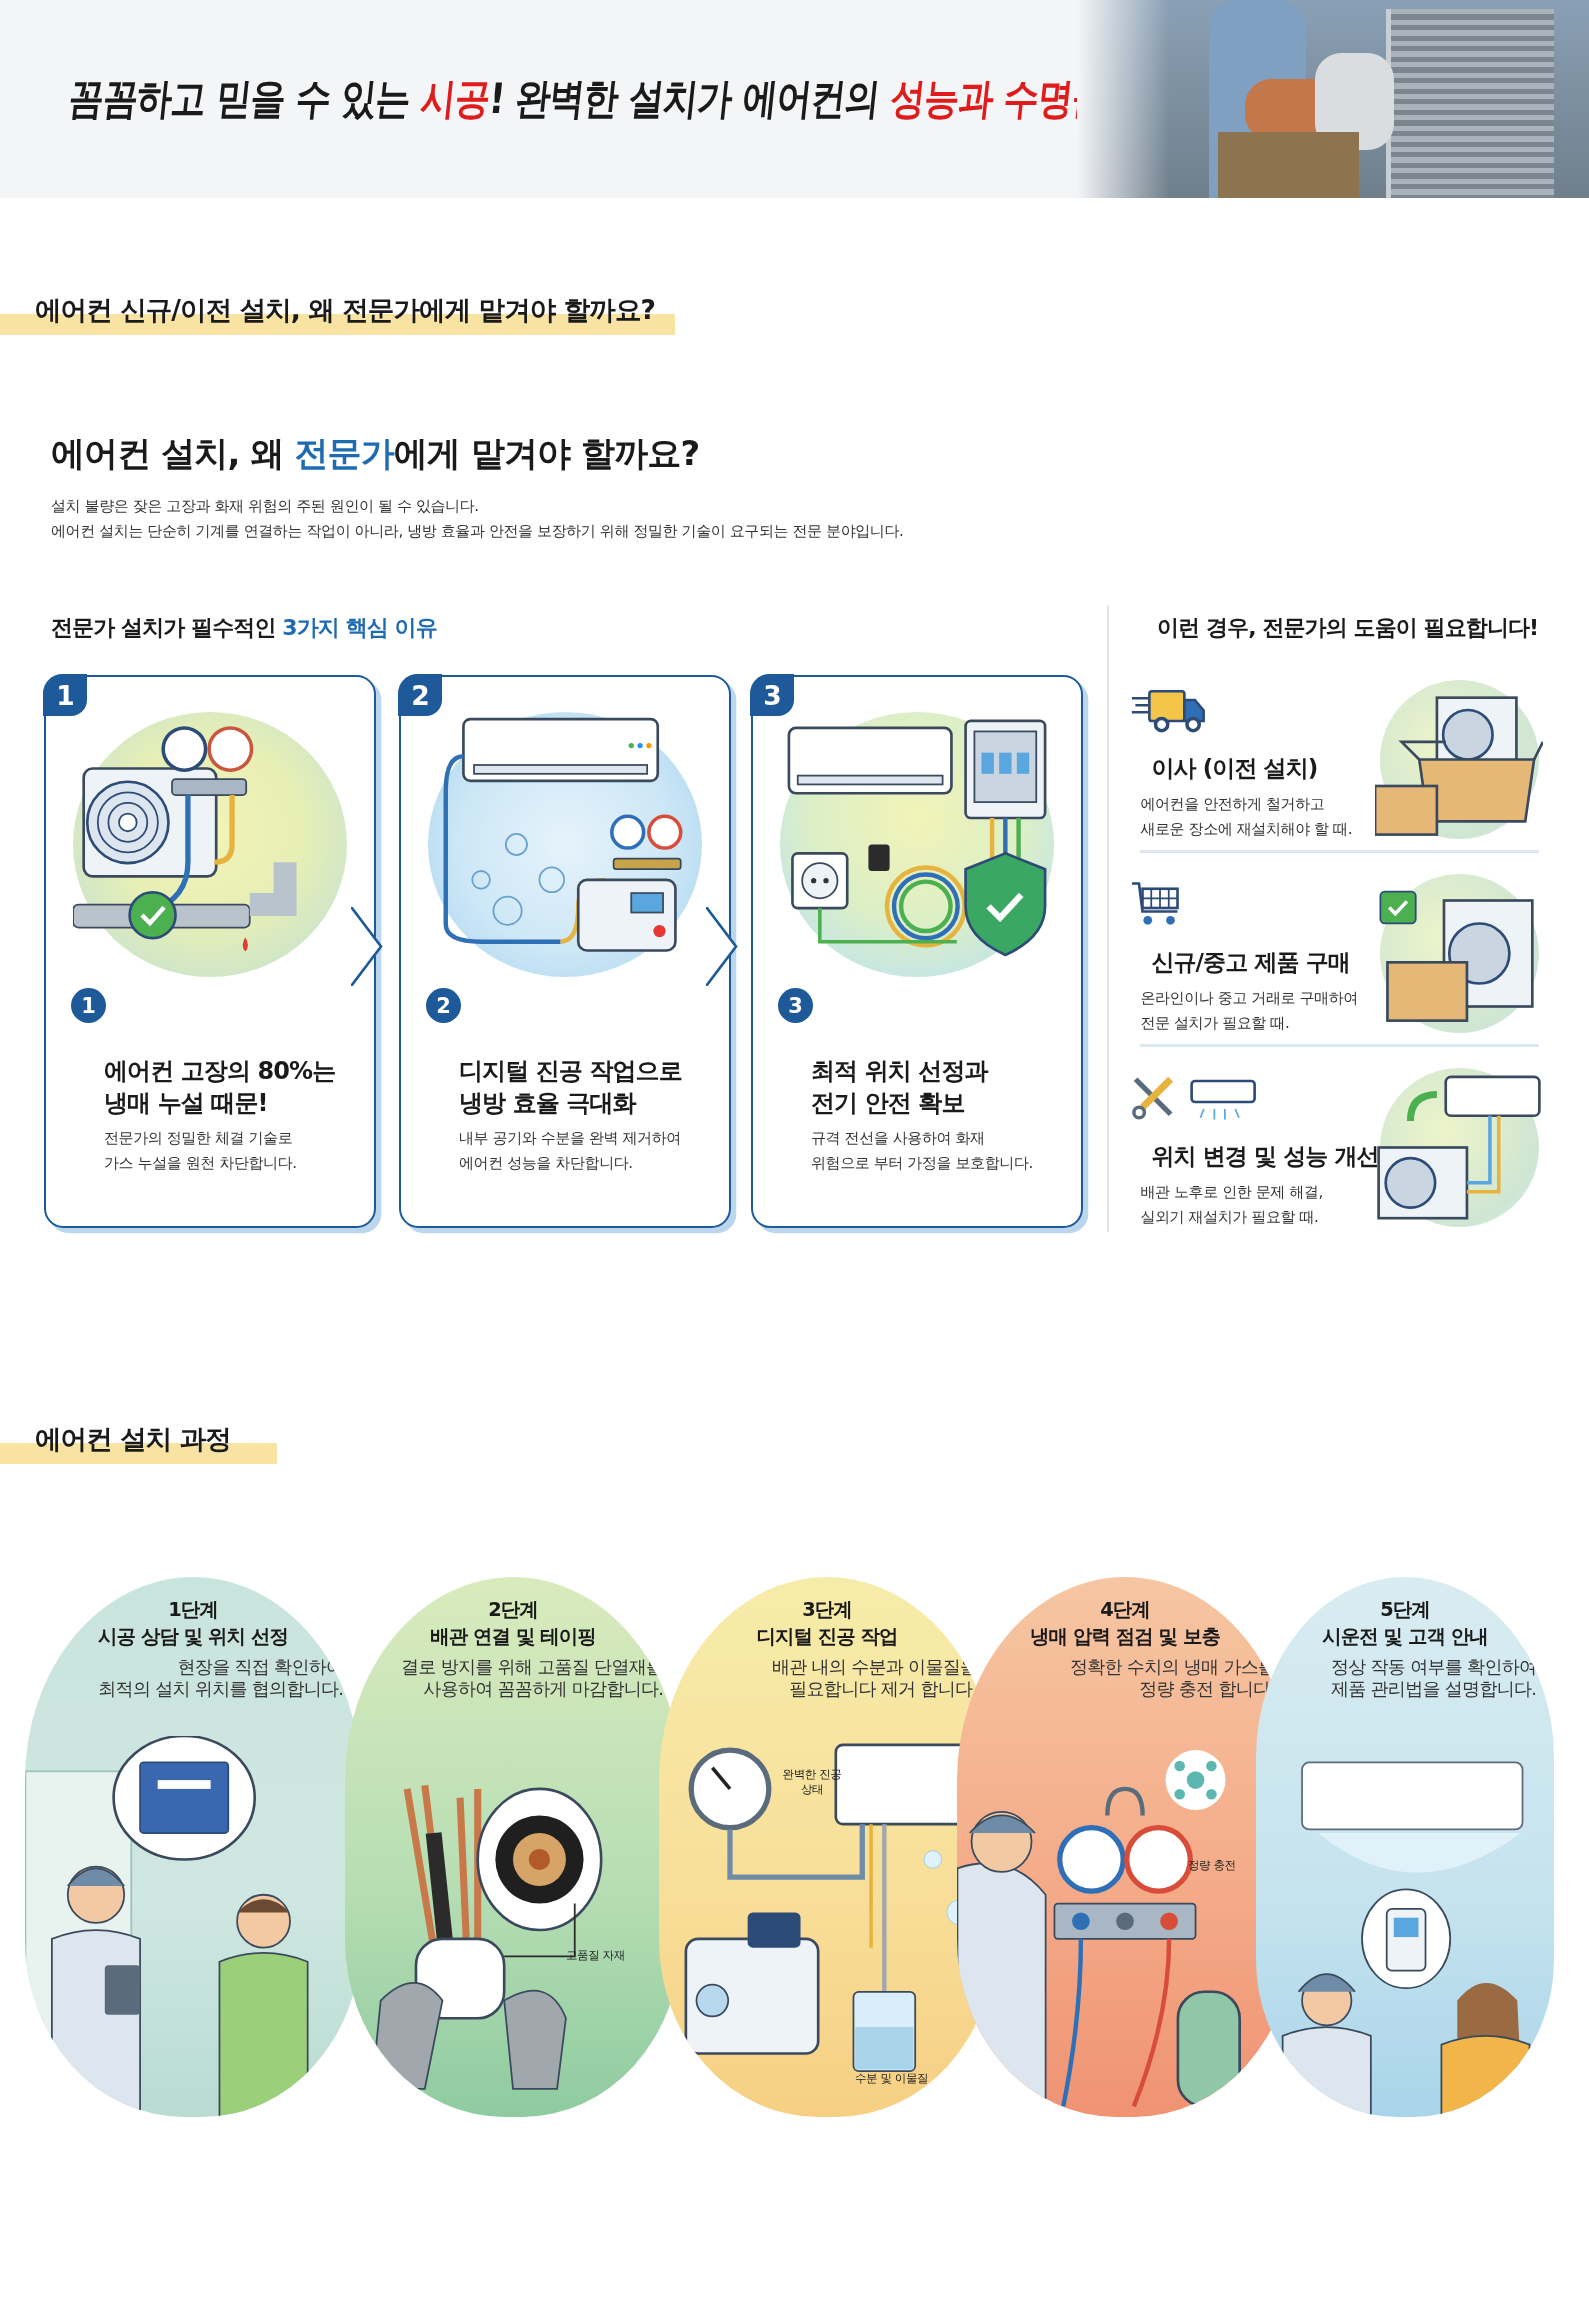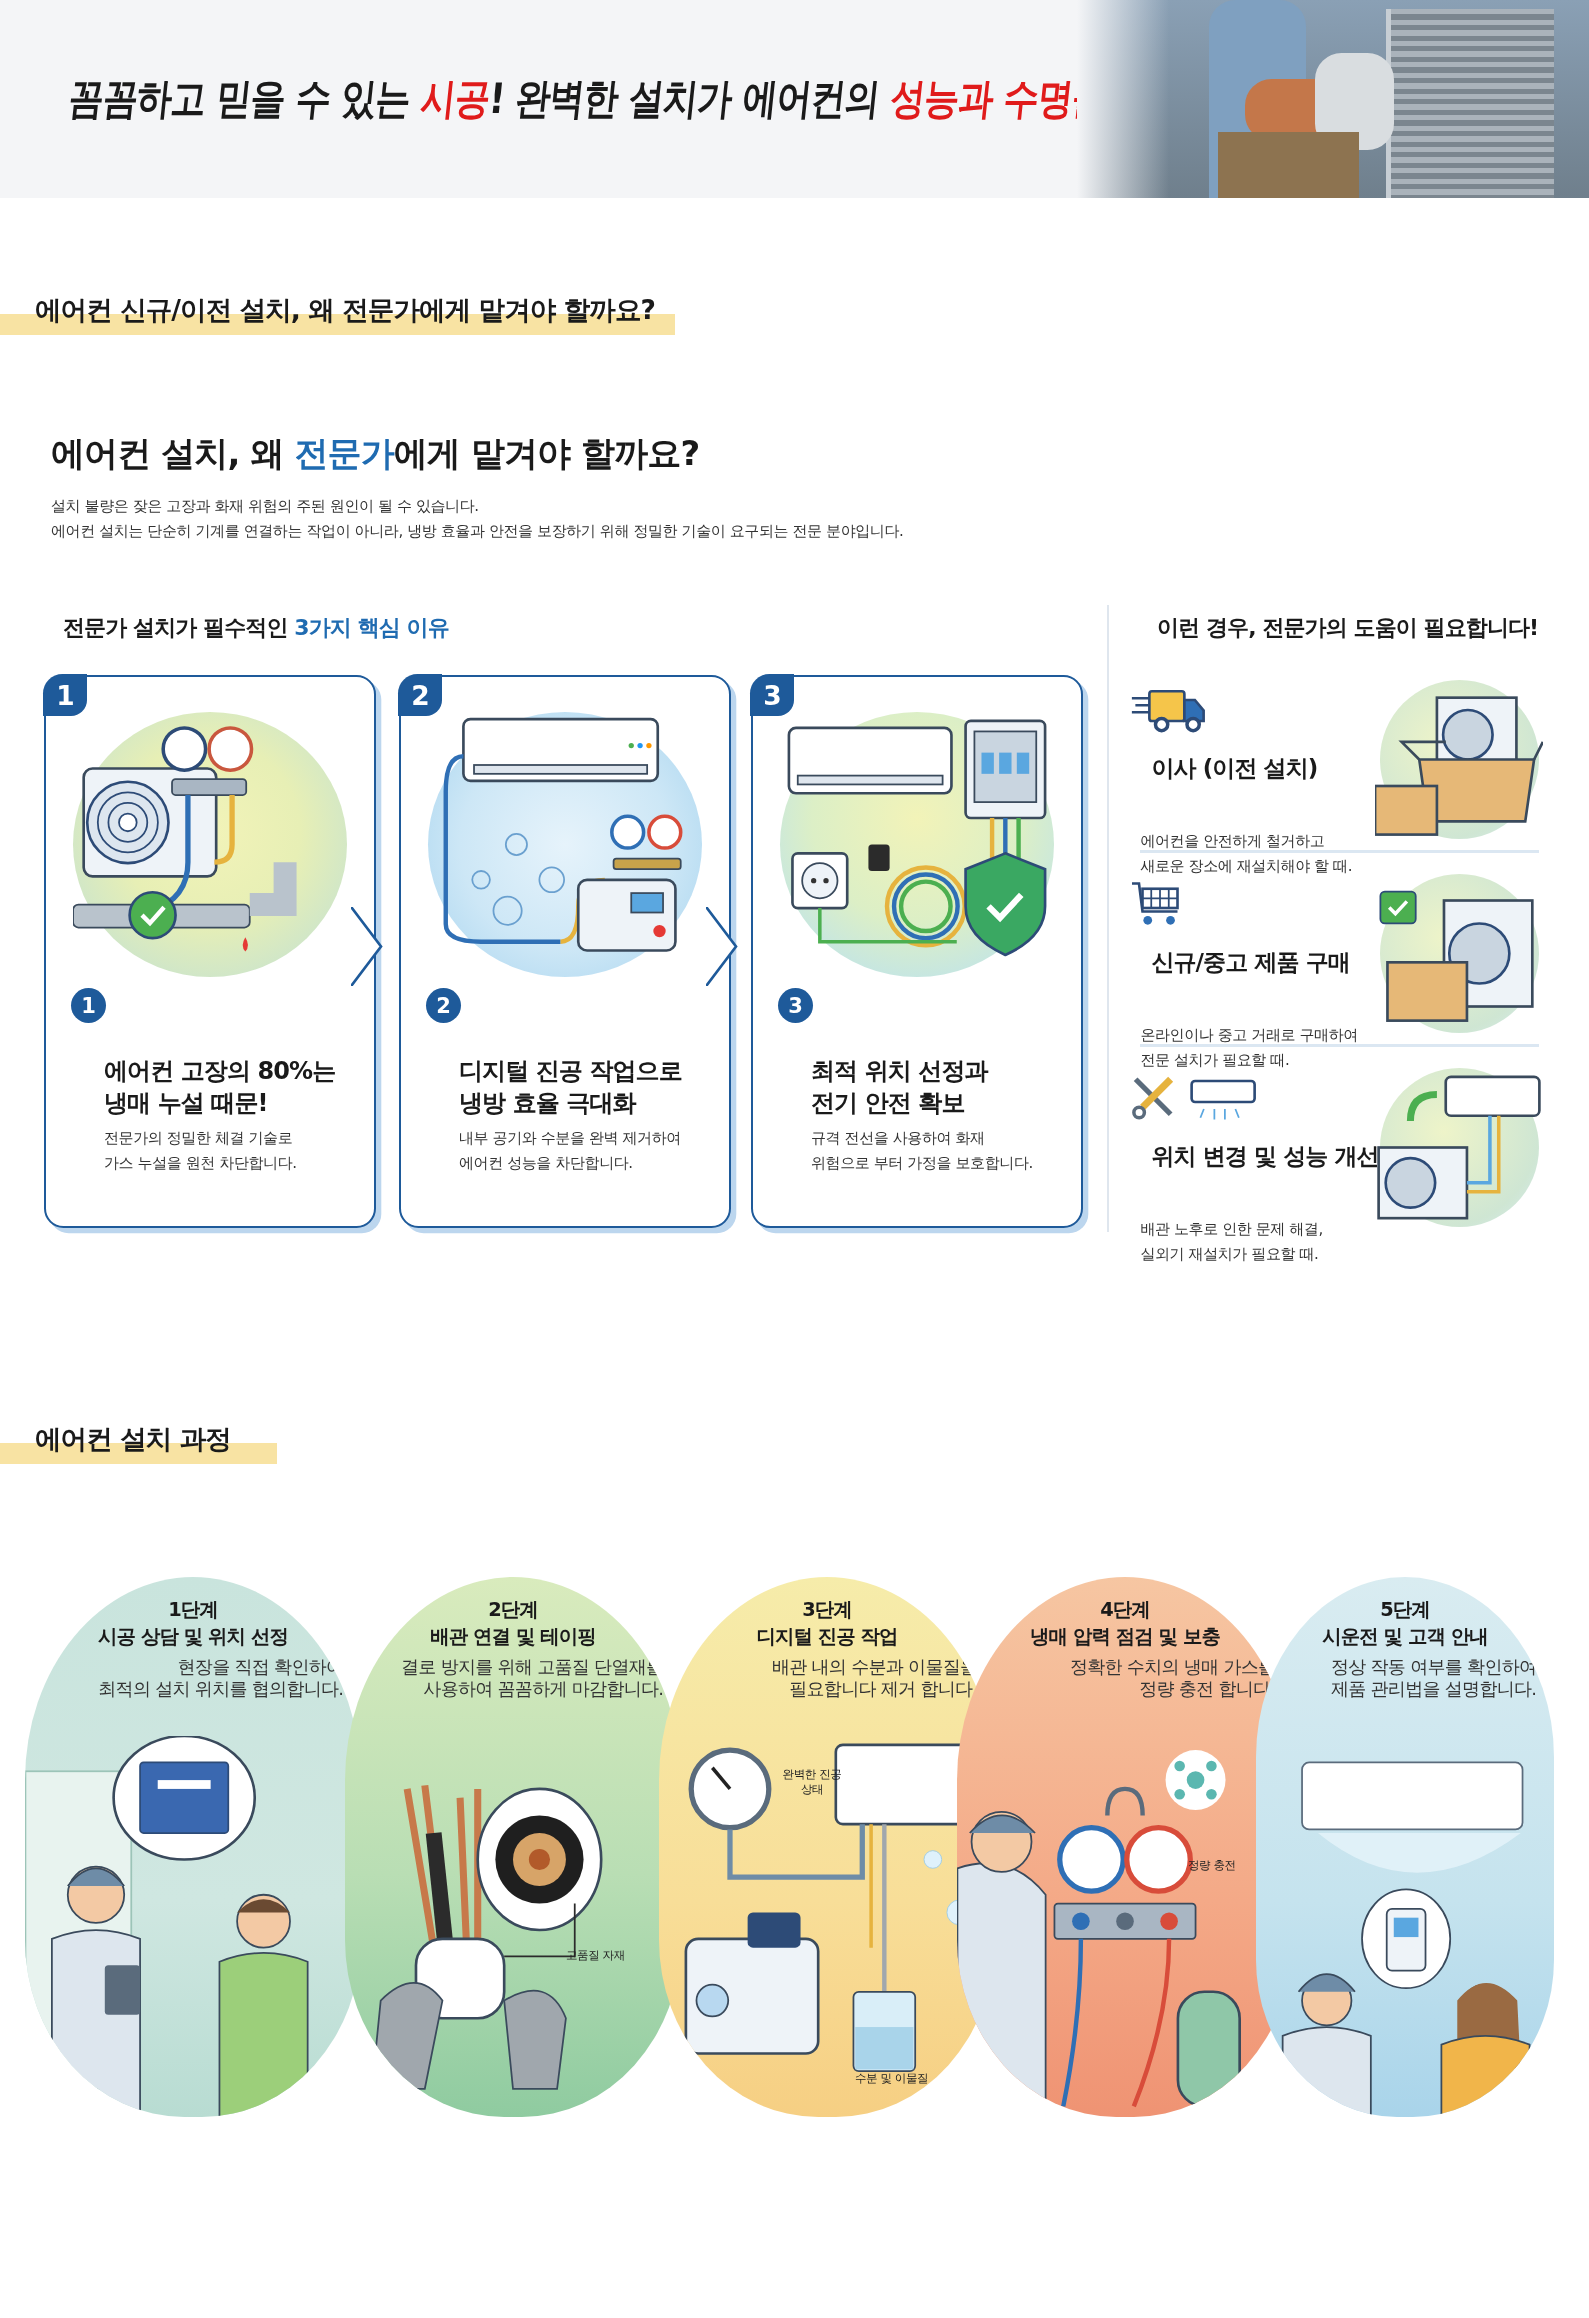--- a/index.html
+++ b/index.html
@@ -21,40 +21,40 @@
 
   
   .sec-head { position: absolute; left: 0; height: 35px; }
   .sec-head .bar { position: absolute; left: 0; bottom: 0; height: 21px; background: #f8e3a3; }
   .sec-head .label { position: absolute; left: 35px; bottom: 7px; font-size: 26.5px; font-weight: bold; color: #1a1a1a; white-space: nowrap; letter-spacing: -0.9px; }
 
   .title-main { position: absolute; left: 51px; top: 431px; font-size: 34px; font-weight: bold; letter-spacing: -0.9px; color: #1a1a1a; }
   .title-main .blue { color: #1f6bb1; }
   .intro { position: absolute; left: 51px; top: 494px; font-size: 15px; line-height: 25px; color: #333; letter-spacing: -0.4px; }
 
-  .reasons-title { position: absolute; left: 51px; top: 613px; font-size: 22px; font-weight: bold; color: #1a1a1a; letter-spacing: -0.9px; margin-left: 12px; }
+  .reasons-title { position: absolute; left: 51px; top: 613px; font-size: 22px; font-weight: bold; color: #1a1a1a; letter-spacing: -0.9px; }
   .reasons-title .blue { color: #1f6bb1; }
 
   .vdivider { position: absolute; left: 1107px; top: 605px; width: 1.8px; height: 627px; background: #dfe6ee; }
 
   
   .card { position: absolute; top: 675px; width: 332px; height: 553px; border: 2.6px solid #1e5a9a; border-radius: 19.4px; background: #fff; box-shadow: 5.3px 5.3px 0 #bcd6ee; }
   .card .badge { position: absolute; left: -2.6px; top: -2.6px; width: 44px; height: 42px; background: #1e5a9a; color: #fff; font-weight: bold; font-size: 26.5px; border-radius: 19.4px 0 16px 0; display: flex; align-items: center; justify-content: center; }
   .card .illus { position: absolute; left: 26.5px; top: 35px; width: 274px; height: 265px; border-radius: 50%; }
   .card .num-circle { position: absolute; left: 25px; top: 311px; width: 35px; height: 35px; border-radius: 50%; background: #1e5a9a; color: #fff; font-size: 21px; font-weight: bold; display: flex; align-items: center; justify-content: center; }
   .card .ctitle { position: absolute; left: 58px; top: 378px; font-size: 24px; font-weight: bold; line-height: 32px; color: #1a1a1a; letter-spacing: -0.9px; width: 265px; }
   .card .cdesc { position: absolute; left: 58px; top: 449px; font-size: 15px; line-height: 25px; color: #333; letter-spacing: -0.4px; width: 265px; }
   .arrow-notch { position: absolute; top: 230px; right: -30px; width: 53px; height: 79px; }
 
   
   .help-title { position: absolute; left: 1157px; top: 613px; font-size: 22px; font-weight: bold; letter-spacing: -0.9px; color: #1a1a1a; }
   .help-item { position: absolute; left: 1121px; width: 427px; height: 185px; }
   .help-item .hicon { position: absolute; left: 8.8px; top: 17.7px; height: 49px; }
   .help-item .htitle { position: absolute; left: 19.4px; top: 85px; font-size: 23px; font-weight: bold; letter-spacing: -0.9px; color: #1a1a1a; margin-left: 11px; }
-  .help-item .hdesc { position: absolute; left: 19.4px; top: 124px; font-size: 15px; line-height: 25px; color: #333; letter-spacing: -0.4px; margin-top: 37px; }
+  .help-item .hdesc { position: absolute; left: 19.4px; top: 124px; font-size: 15px; line-height: 25px; color: #333; letter-spacing: -0.4px; }
   .help-item .hart { position: absolute; right: 8.8px; top: 12.4px; width: 159px; height: 159px; border-radius: 50%; background: radial-gradient(circle at 40% 40%, #eef4c9, #cfe6d3 70%, #d7ecf3); }
   .help-item .hsep { position: absolute; left: 19.4px; right: 8.8px; bottom: 0; height: 2.6px; background: #dbe7f2; }
 
   
   .process { position: absolute; left: 25px; top: 1577px; width: 1533px; height: 540px; }
   .step { position: absolute; top: 0; width: 336px; height: 540px; border-radius: 168px 168px 159px 159px / 203px 203px 177px 177px; overflow: hidden; }
   .step .s-num { position: absolute; left: 0; right: 0; top: 19.4px; text-align: center; font-size: 19.4px; font-weight: bold; color: #1a1a1a; letter-spacing: -0.9px; }
   .step .s-title { position: absolute; left: 0; right: 0; top: 46px; text-align: center; font-size: 19.4px; font-weight: bold; color: #1a1a1a; letter-spacing: -0.9px; }
   .step .s-desc { position: absolute; left: 17.7px; right: 17.7px; top: 79px; text-align: right; font-size: 18px; line-height: 22px; color: #333; letter-spacing: -0.7px; }
   .step .s-label { position: absolute; font-size: 11.5px; color: #222; letter-spacing: -0.4px; line-height: 15px; text-align: center; }

